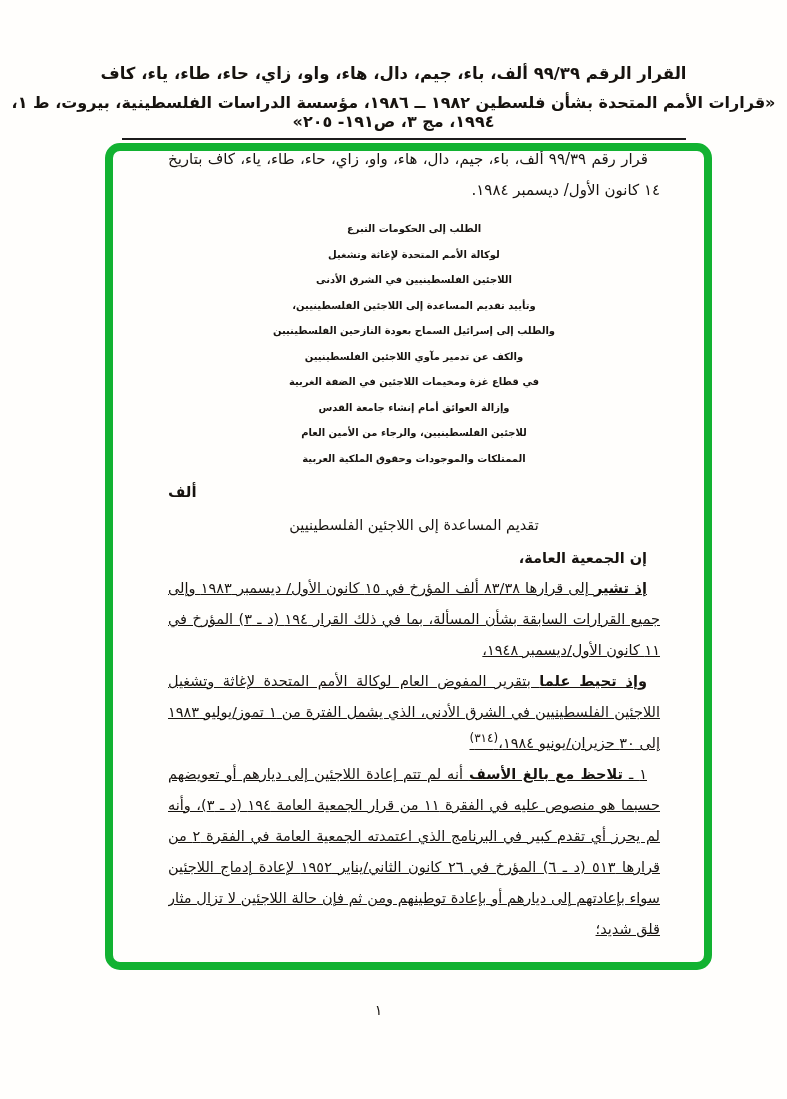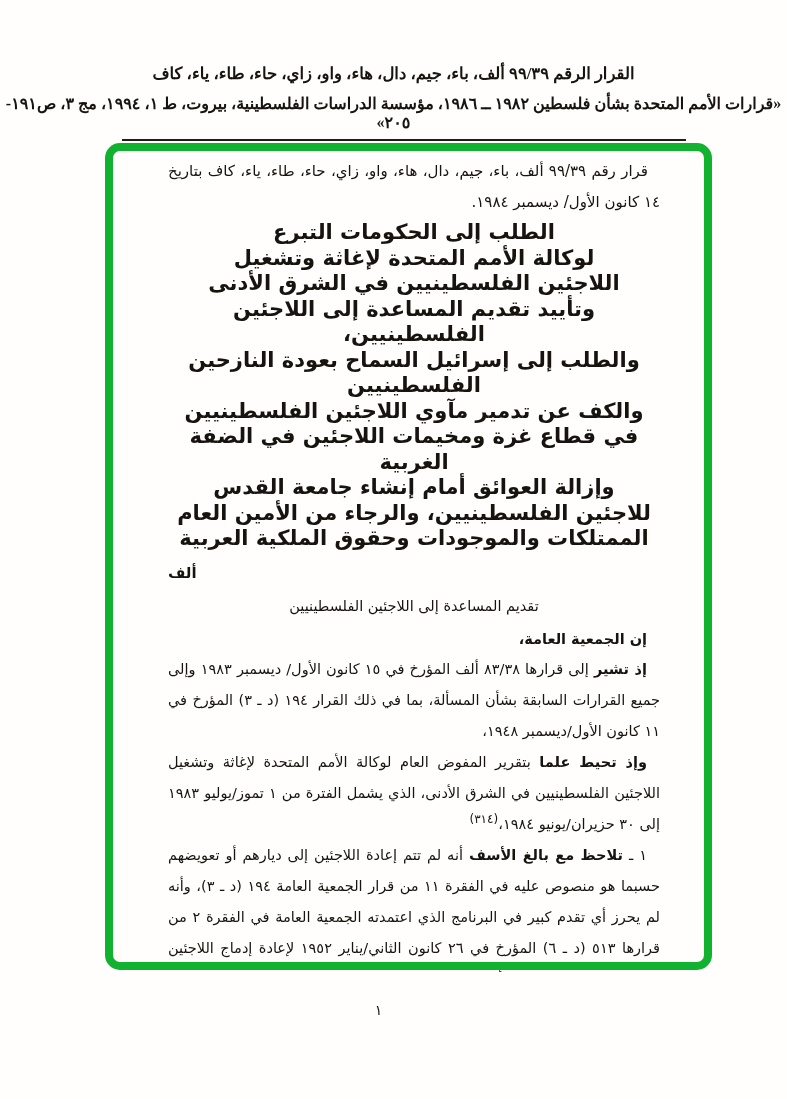--- a/index.html
+++ b/index.html
@@ -4,41 +4,41 @@
 <style>
   * { margin:0; padding:0; box-sizing:border-box; }
   html,body { width:787px; height:1099px; background:#ffffff; }
   .page {
     position:relative; width:787px; height:1099px; overflow:hidden;
     background:#fffefc; color:#17130f;
     font-family:"DejaVu Sans", sans-serif;
     direction:rtl;
   }
   
-  .hdr { position:absolute; top:64px; left:0; right:0; text-align:center;font-family:Liberation Serif, serif; }
+  .hdr { position:absolute; top:64px; left:0; right:0; text-align:center; }
   .hdr-title { font-size:16.5px; font-weight:bold; letter-spacing:0; }
   .hdr-source { font-size:16px; font-weight:bold; margin-top:10px; }
   .hdr-rule { width:564px; border-top:2px solid #1c1c1c; margin:7px auto 0; transform:translateX(10px); }
   
   .frame {
     position:absolute; left:105px; top:143px; width:607px; height:827px;
     border:8px solid #12b231; border-radius:15px;
     pointer-events:none; z-index:3; background:transparent;
   }
   
   .content {
-    position:absolute; top:156px; right:127px; width:492px; height:816px;
+    position:absolute; top:144px; right:127px; width:492px; height:816px;
     overflow:hidden; z-index:1;
   }
   .intro { font-size:15px; line-height:31px; text-align:justify; text-indent:12px; }
-  .title-block { margin-top:2px; text-align:center; font-weight:bold; font-size:21px; line-height:25.5px; }
+  .title-block { margin-top:10px; text-align:center; font-weight:bold; font-size:10px; line-height:25.5px; }
   .sec-letter { margin-top:9px; text-align:left; font-weight:bold; font-size:15px; line-height:24px; }
   .sec-title  { margin-top:9px;  text-align:center; font-weight:normal; font-size:14.5px; line-height:24px; }
   .preamble { margin-top:7px; font-weight:bold; font-size:14.5px; line-height:29px; text-indent:13px; }
-  .para { font-size:14.5px; line-height:31px; text-align:justify; text-indent:13px; }
+  .para { font-size:14.5px; line-height:31px; text-align:justify; text-indent:13px;text-decoration:underline; }
   .lead { font-weight:bold; }
   .fref { font-size:12px; vertical-align:super; line-height:0; }
   
   .pageno { position:absolute; top:1002px; left:0; right:30px; text-align:center; font-size:14px; z-index:1; }
 </style>
 </head>
 <body>
 
 <div class="page">
 

